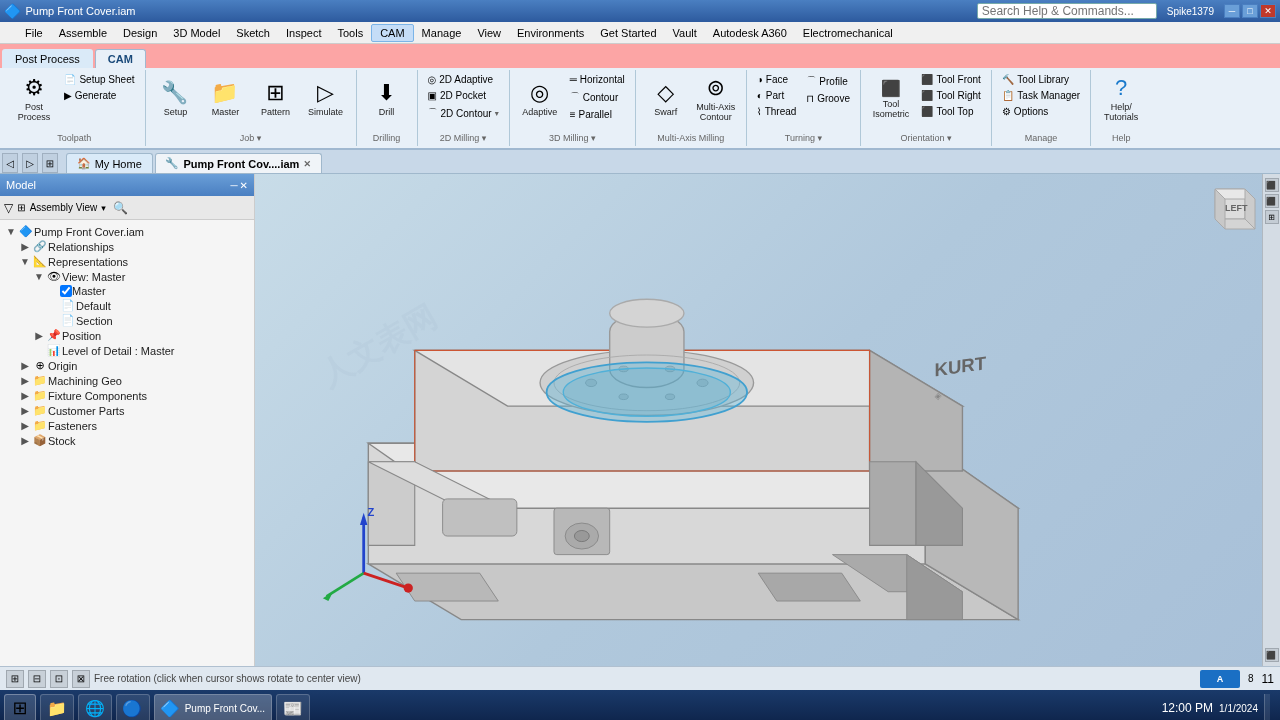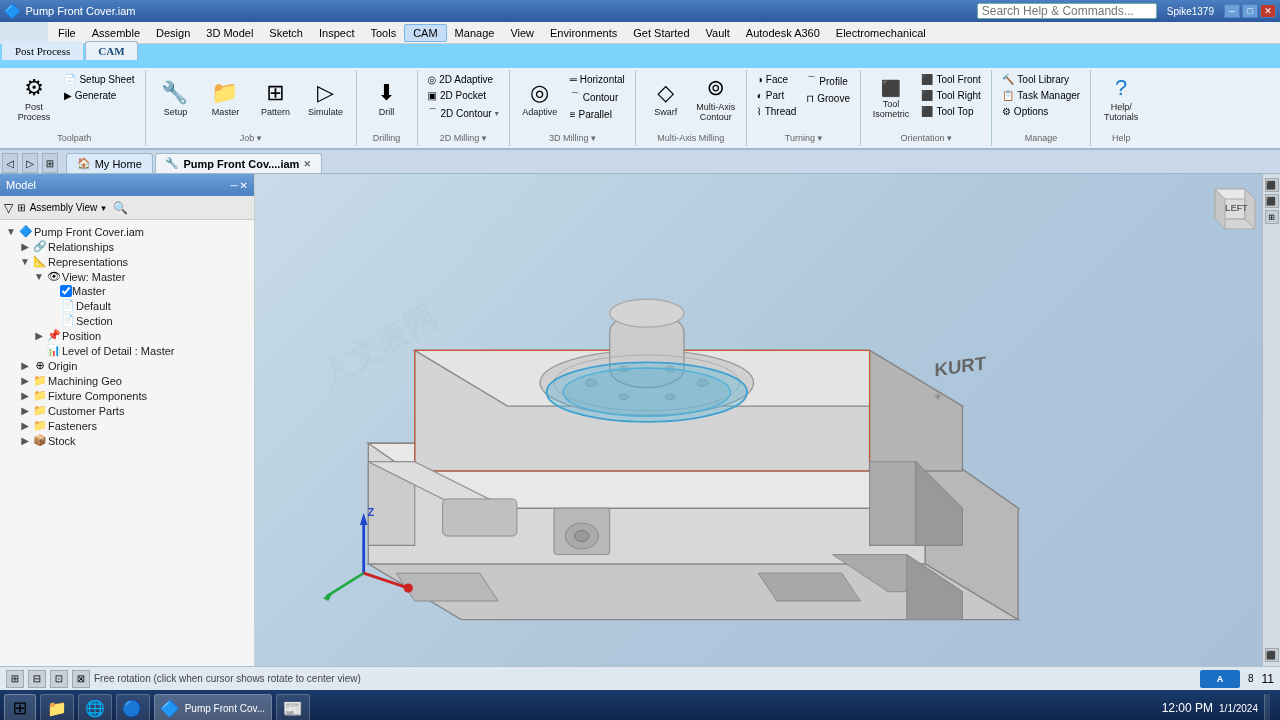--- a/index.html
+++ b/index.html
@@ -29,43 +29,41 @@
     }
     .title-btn.close { background: #c0392b; }
 
     
     #menu-bar {
       height: 22px;
       background: #f0f0f0;
       display: flex;
       align-items: center;
       border-bottom: 1px solid #ccc;
-      padding: 0 2px;
-      margin-left: 48px;
+      padding: 0 17px;
     }
     .menu-item {
       padding: 2px 8px;
       font-size: 11px;
       cursor: pointer;
       border-radius: 2px;
     }
     .menu-item.active { background: #c5ddf7; border: 1px solid #7bb4e8; }
 
     
     #ribbon {
       background: #e8f0f8;
       border-bottom: 2px solid #a0b8d0;
     }
     #ribbon-tabs {
       display: flex;
-      background: #7dd3fc;
+      background: #fca5a5;
       height: 24px;
       align-items: flex-end;
-      padding: 8px 2px;
-      font-family: Liberation Serif, serif;
+      padding: 0 2px;
     }
     .ribbon-tab {
       padding: 3px 12px;
       font-size: 11px;
       cursor: pointer;
       border: 1px solid transparent;
       border-bottom: none;
       border-radius: 3px 3px 0 0;
       background: #daeaf8;
       margin-right: 2px;

